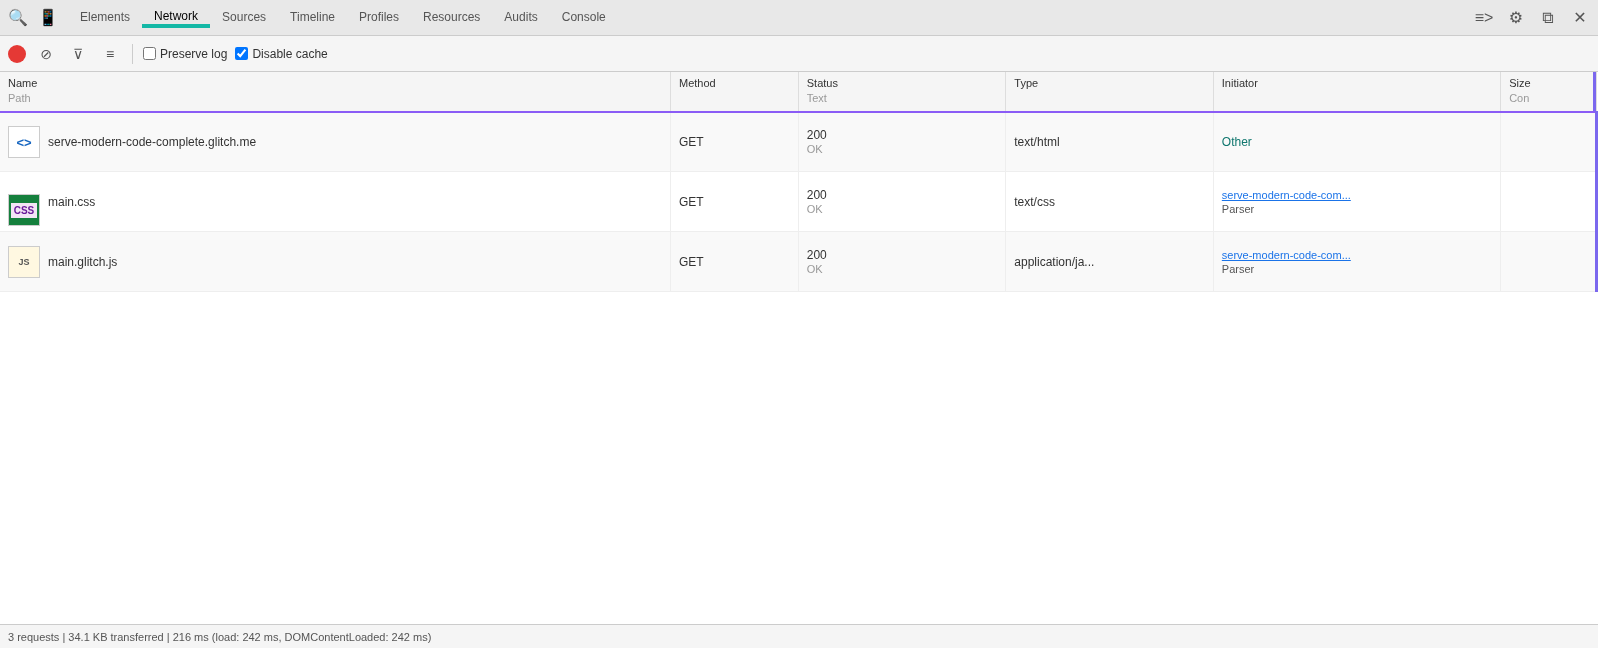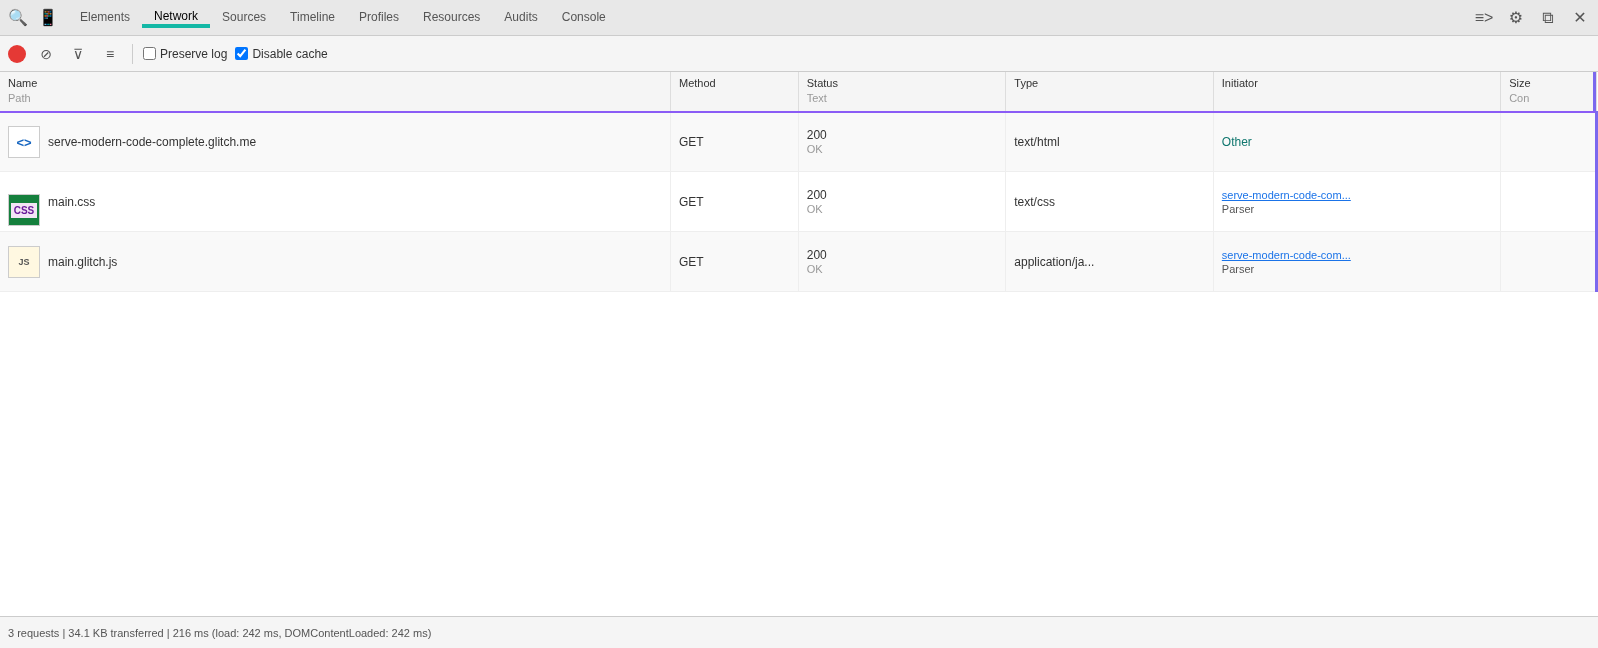--- a/index.html
+++ b/index.html
@@ -204,21 +204,21 @@
       cursor: pointer;
       font-size: 11px;
     }
     .initiator-sub {
       color: #555;
       font-size: 11px;
     }
 
     
     .status-bar {
-      height: 32px;
+      height: 24px;
       background: #f5f5f5;
       border-top: 1px solid #ccc;
       display: flex;
       align-items: center;
       padding: 0 8px;
       font-size: 11px;
       color: #555;
       flex-shrink: 0;
     }
 

